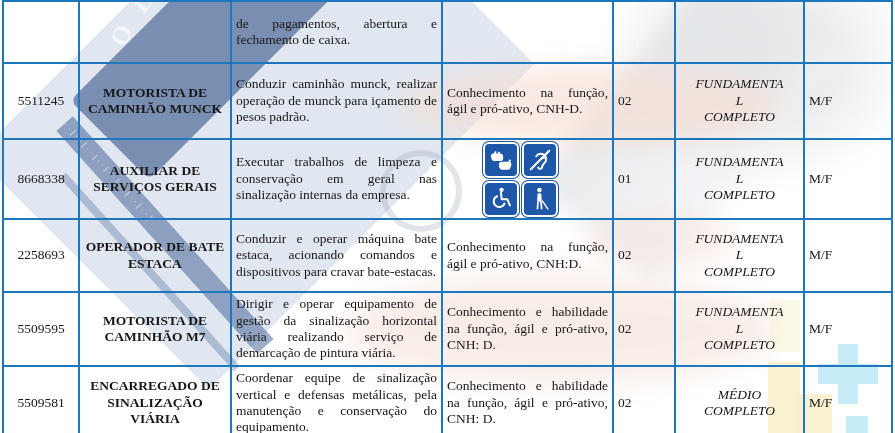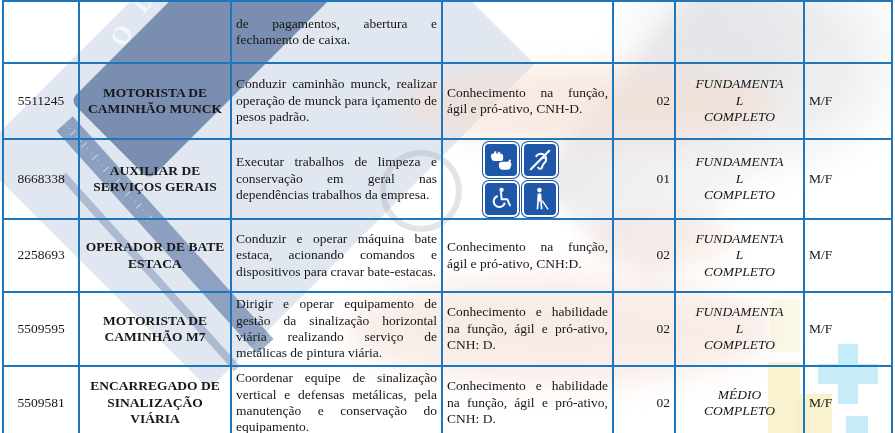--- a/index.html
+++ b/index.html
@@ -49,21 +49,21 @@
     table-layout:fixed;width:889px;}
   #jobtable td{border:2px solid #1e76bd;padding:1px 4px;vertical-align:middle;
     color:#171717;font-size:13.5px;line-height:1.22;background:transparent;
     overflow:hidden;}
   td.cut-top{border-top:1px solid #7a7a7a;}
   td.c-code{text-align:center;}
   td.c-title{text-align:center;font-weight:bold;font-size:14px;line-height:1.25;}
   td.c-desc{text-align:justify;vertical-align:top;}
   td.c-req{text-align:justify;vertical-align:top;}
   td.c-req b{font-weight:normal;}
-  td.c-qty{text-align:right;}
+  td.c-qty{text-align:left;}
   td.c-edu{text-align:center;white-space:pre-line;line-height:1.3;font-style:italic;}
   td.c-mf{}
   td.vtop{vertical-align:top;padding-top:3px;}
 
   .icon-grid{display:grid;grid-template-columns:36px 36px;grid-auto-rows:36px;
     gap:3px;margin:1px 0 0 36px;}
   .icon-tile{background:#1e56a8;border:2px solid #ffffff;border-radius:6px;
     box-sizing:border-box;display:flex;align-items:center;justify-content:center;
     box-shadow:0 0 0 1px #1e56a8;}
   .icon-tile svg{width:26px;height:26px;display:block;}
@@ -131,21 +131,21 @@
           <td class="c-req"><b>Conhecimento na função</b><span>, ágil e pró-ativo, </span><b>CNH-D.</b></td>
           <td class="c-qty">02</td>
           <td class="c-edu">FUNDAMENTA
 L
 COMPLETO</td>
           <td class="c-mf">M/F</td>
         </tr>
         <tr style="height: 72px;">
           <td class="c-code">8668338</td>
           <td class="c-title">AUXILIAR DE SERVIÇOS GERAIS</td>
-          <td class="c-desc">Executar trabalhos de limpeza e conservação em geral nas dependências trabalhos da empresa.</td>
+          <td class="c-desc">Executar trabalhos de limpeza e conservação em geral nas sinalização internas da empresa.</td>
           <td class="c-req">
             <div class="icon-grid">
               <div class="icon-tile">
                 <svg viewBox="0 0 24 24" fill="#fff">
                   <path d="M3 10q-1-4 2-4l6 0q3 0 3 2.5l0 2q0 2.5-3 2.5l-5 0q-2.5 0-3-3z"></path>
                   <path d="M10 16q0-2.5 3-2.5l6 0q3 0 2.5 3l-.5 2q-.5 2.5-3 2.5l-5 0q-3 0-3-5z"></path>
                   <path d="M5.2 6.2l1.2-2.4 1.6.6-1 2.2z"></path>
                   <path d="M8.6 6.2l1.4-2 1.4.8-1.2 1.8z"></path>
                   <path d="M18.5 13.6l1.4-2.2 1.5.9-1.3 2z"></path>
                 </svg>
@@ -187,21 +187,21 @@
           <td class="c-req"><b>Conhecimento na função</b><span>, ágil e pró-ativo, </span><b>CNH:D.</b></td>
           <td class="c-qty">02</td>
           <td class="c-edu">FUNDAMENTA
 L
 COMPLETO</td>
           <td class="c-mf vtop">M/F</td>
         </tr>
         <tr style="height: 74px;">
           <td class="c-code">5509595</td>
           <td class="c-title">MOTORISTA DE CAMINHÃO M7</td>
-          <td class="c-desc">Dirigir e operar equipamento de gestão da sinalização horizontal viária realizando serviço de metálicas de pintura viária.</td>
+          <td class="c-desc">Dirigir e operar equipamento de gestão da sinalização horizontal viária realizando serviço de demarcação de pintura viária.</td>
           <td class="c-req"><b>Conhecimento e habilidade na função,</b><span> ágil e pró-ativo, </span><b>CNH: D.</b></td>
           <td class="c-qty">02</td>
           <td class="c-edu">FUNDAMENTA
 L
 COMPLETO</td>
           <td class="c-mf">M/F</td>
         </tr>
         <tr style="height: 74px;">
           <td class="c-code">5509581</td>
           <td class="c-title">ENCARREGADO DE SINALIZAÇÃO VIÁRIA</td>

